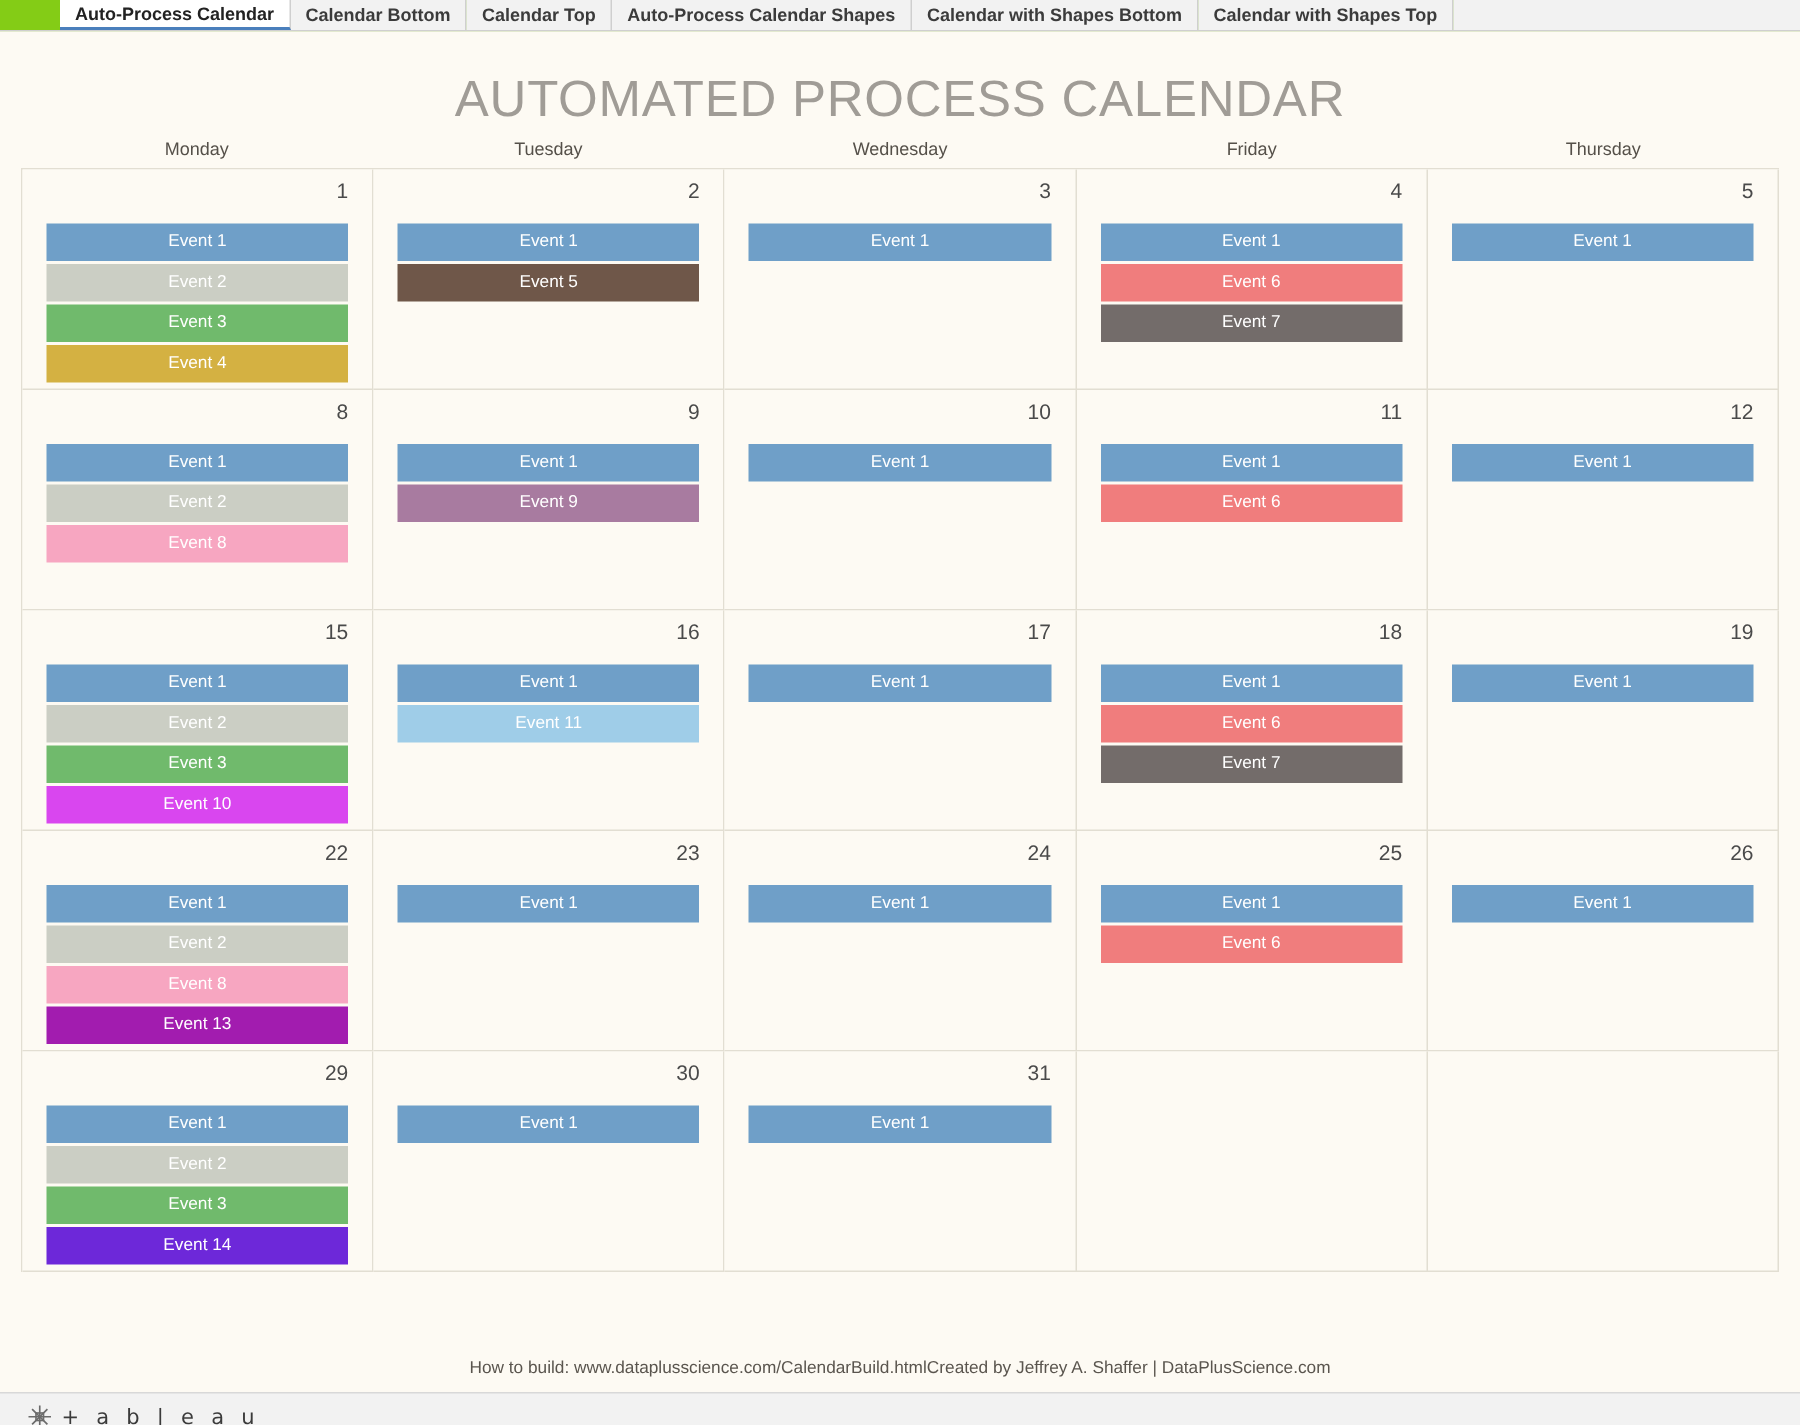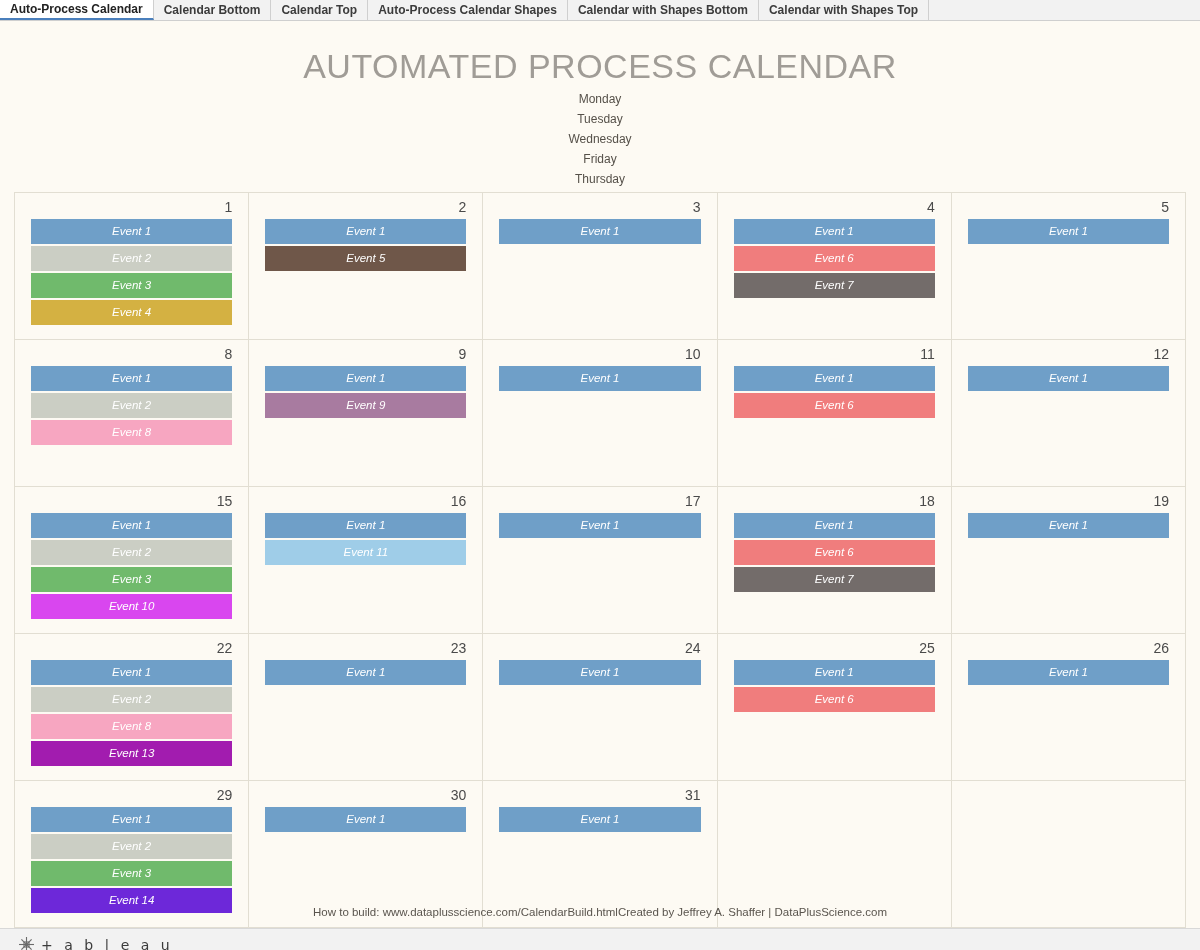--- a/index.html
+++ b/index.html
@@ -16,20 +16,21 @@
   }
 
   
   .tabbar {
     display: flex;
     align-items: stretch;
     height: 21px;
     background: #84cc16;
     border-bottom: 1px solid #cfcfcf;
     box-sizing: border-box;
+    padding-left: 40px;
   }
   .tab {
     display: flex;
     align-items: center;
     padding: 0 10px;
     font-size: 12px;
     color: #3b3b3b;
     background: #f2f2f2;
     border-right: 1px solid #cfcfcf;
     white-space: nowrap;
@@ -63,21 +64,20 @@
     padding-top: 26px;
     padding-bottom: 6px;
   }
 
   
   .cal {
     margin: 0 14px;
   }
   .weekday-row {
     display: flex;
-    flex-direction: column;
   }
   .weekday {
     flex: 1;
     text-align: center;
     font-size: 12px;
     color: #555049;
     padding-bottom: 6px;
   }
   .grid {
     border-top: 1px solid #e2ded2;
@@ -97,22 +97,21 @@
     position: relative;
   }
   .daynum {
     text-align: right;
     font-size: 14px;
     color: #4a4a4a;
     height: 20px;
     line-height: 20px;
   }
   .events {
-    margin-top: 2px;
-    font-style: italic;
+    margin-top: 12px;
   }
   .event {
     height: 25px;
     line-height: 25px;
     text-align: center;
     font-size: 11.5px;
     color: #ffffff;
     margin-bottom: 2px;
     box-sizing: border-box;
     overflow: hidden;

